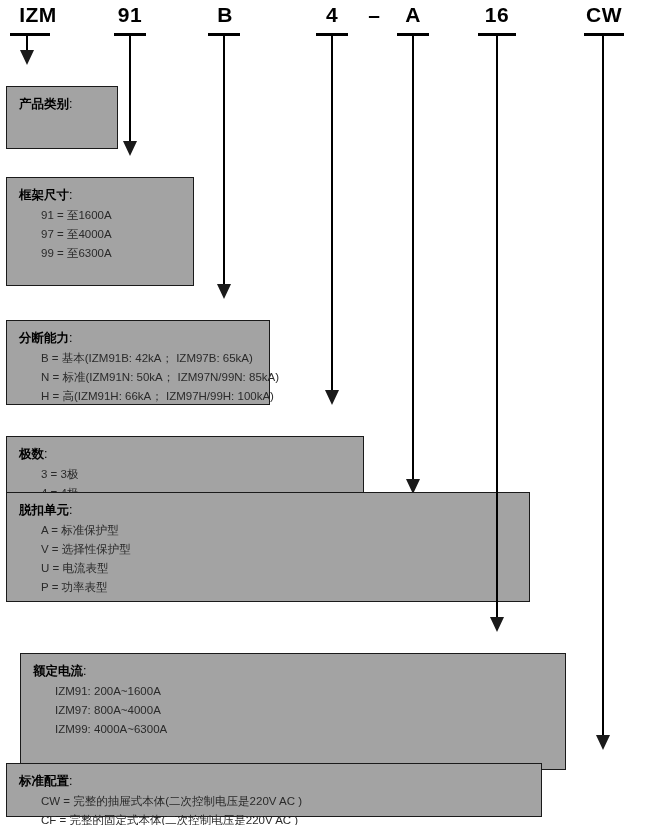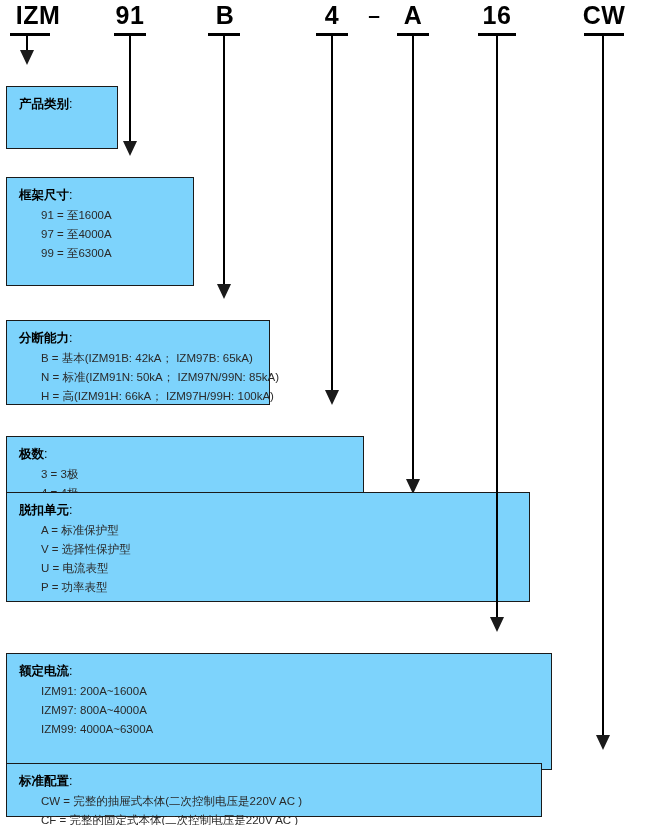--- a/index.html
+++ b/index.html
@@ -14,21 +14,21 @@
     color: #1a1a1a;
     overflow: hidden;
   }
   #stage { position: absolute; inset: 0; }
 
   
   .code-seg {
     position: absolute;
     text-align: center;
     font-weight: bold;
-    font-size: 25px;
+    font-size: 21px;
     line-height: 26px;
     letter-spacing: 0.5px;
     color: #000;
     white-space: nowrap;
   }
   .code-rule {
     position: absolute;
     height: 3px;
     background: #000;
   }
@@ -52,21 +52,21 @@
     width: 0; height: 0;
     border-left: 7.5px solid transparent;
     border-right: 7.5px solid transparent;
     border-top: 15px solid #1a1a1a;
   }
 
   
   .box {
     position: absolute;
     border: 1.4px solid #1a1a1a;
-    background: #7dd3fc;
+    background: #a3a3a3;
     padding: 9px 17px 8px 12px;
   }
   .box-title {
     font-size: 12.5px;
     font-weight: bold;
     line-height: 17px;
     color: #000;
     margin-bottom: 2px;
     white-space: nowrap;
   }
@@ -141,21 +141,21 @@
       <div class="box-title"><span>脱扣单元</span><span class="colon">:</span></div>
       <ul class="opt-list">
         <li class="opt">A = 标准保护型</li>
         <li class="opt">V = 选择性保护型</li>
         <li class="opt">U = 电流表型</li>
         <li class="opt">P = 功率表型</li>
       </ul>
     </div>
     <div class="stem" style="left: 496.2px; top: 36px; height: 581px;"></div>
     <div class="arrow-head" style="left: 489.5px; top: 617px;"></div>
-    <div class="box" style="left: 6px; top: 653px; width: 546px; height: 117px;">
+    <div class="box" style="left: 20px; top: 653px; width: 546px; height: 117px;">
       <div class="box-title"><span>额定电流</span><span class="colon">:</span></div>
       <ul class="opt-list">
         <li class="opt">IZM91: 200A~1600A</li>
         <li class="opt">IZM97: 800A~4000A</li>
         <li class="opt">IZM99: 4000A~6300A</li>
       </ul>
     </div>
     <div class="stem" style="left: 602.2px; top: 36px; height: 699px;"></div>
     <div class="arrow-head" style="left: 595.5px; top: 735px;"></div>
     <div class="box" style="left: 6px; top: 763px; width: 536px; height: 54px;">

